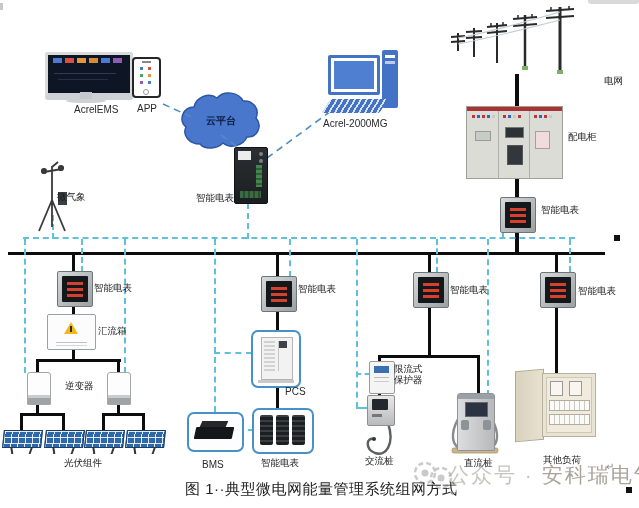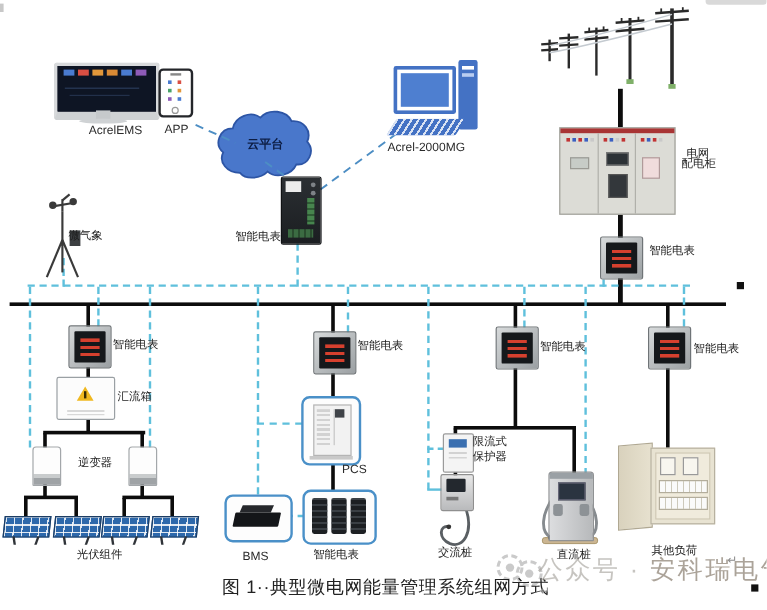--- a/index.html
+++ b/index.html
@@ -204,21 +204,21 @@
   </div>
   <div style="position:absolute;left:328px;top:55px;width:52px;height:40px;background:#4472c4;border-radius:2px;z-index:3;">
     <span style="position:absolute;inset:3px;background:#fff;"></span>
     <span style="position:absolute;inset:6px;background:#4e7fd0;"></span>
   </div>
   <div style="position:absolute;left:326px;top:99px;width:58px;height:14px;background:#4472c4;z-index:3;
        transform:skewX(-32deg);border-radius:2px;
        background-image:repeating-linear-gradient(90deg,rgba(255,255,255,.8) 0 2px,rgba(0,0,0,0) 2px 6px);"></div>
   <span class="lbl lat" style="left:323px;top:118px;">Acrel-2000MG</span>
 
-  <span class="lbl" style="left:572px;top:76px;margin-top:48px;">电网</span>
+  <span class="lbl" style="left:604px;top:76px;">电网</span>
   <span class="lbl" style="left:568px;top:132px;">配电柜</span>
 
   <div style="position:absolute;left:466px;top:106px;width:95px;height:71px;z-index:3;
        background:#dcdcd6;border:1px solid #a0a09a;">
     <span style="position:absolute;left:0;top:0;width:100%;height:4px;background:#a83434;"></span>
     <span style="position:absolute;left:31px;top:4px;width:1px;height:67px;background:#b0b0aa;"></span>
     <span style="position:absolute;left:62px;top:4px;width:1px;height:67px;background:#b0b0aa;"></span>
     <span style="position:absolute;left:5px;top:8px;width:3px;height:3px;background:#c23333;
         box-shadow:5px 0 #3a5fc2,10px 0 #c23333,15px 0 #3a5fc2,20px 0 #c9c9c9;"></span>
     <span style="position:absolute;left:36px;top:8px;width:3px;height:3px;background:#c23333;

